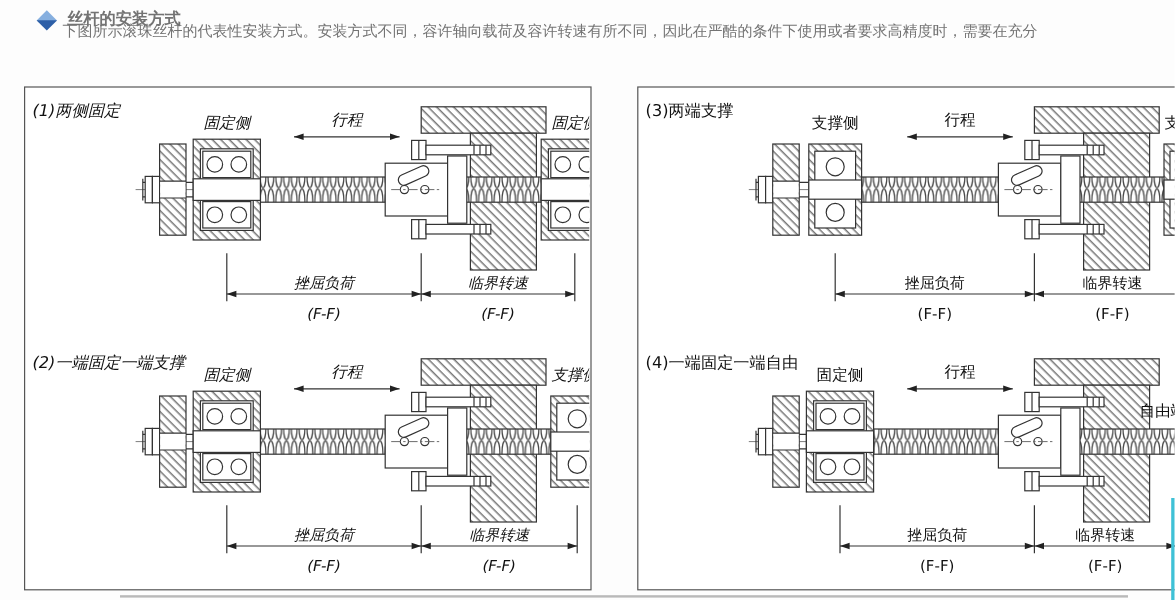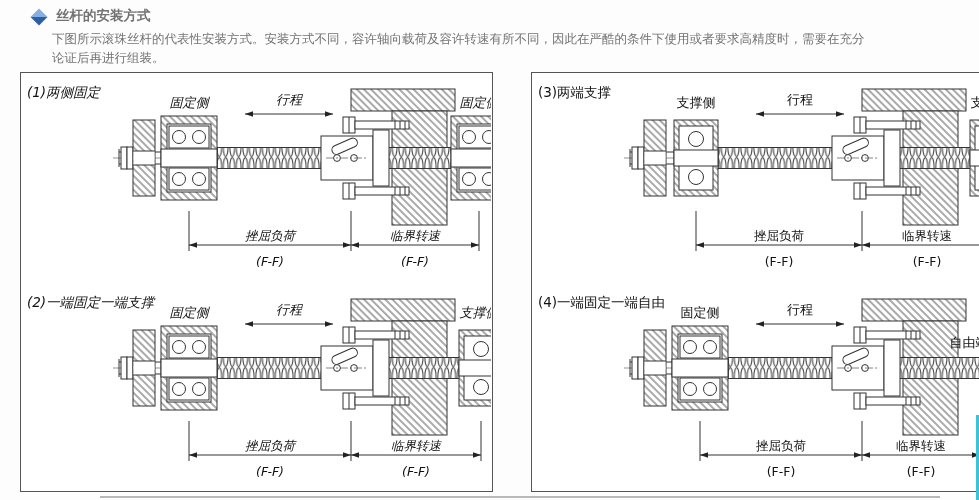--- a/index.html
+++ b/index.html
@@ -1,21 +1,21 @@
 <!DOCTYPE html>
 <html><head>
 <meta charset="utf-8">
 <style>
   html,body{margin:0;padding:0;background:#fff;}
   #page{position:relative;width:979px;height:500px;background:#fdfdfd;overflow:hidden;
         font-family:"DejaVu Sans","Liberation Sans",sans-serif;color:#737373;}
   .diamond{position:absolute;left:33px;top:11px;width:12px;height:12px;transform:rotate(45deg);
            background:linear-gradient(135deg,#86afdf 49%,#2d5fa7 51%);}
   .title{position:absolute;left:56px;top:7px;font-size:13.5px;font-weight:bold;}
-  .intro{position:absolute;left:52px;top:29px;width:915px;font-size:12.5px;line-height:1.55;}
+  .intro{position:absolute;left:52px;top:16px;width:915px;font-size:12.5px;line-height:1.55;}
   .panel{position:absolute;top:72px;height:418px;border:1.5px solid #555;background:#fff;}
   #panel-left{left:20px;width:471px;font-style:italic;}
   #panel-right{left:531px;width:468px;}
   svg.diag{position:absolute;left:0;}
   svg text{font-family:"DejaVu Sans","Liberation Sans",sans-serif;fill:#111;}
   .cap{font-size:13.5px;}
   .lbl{font-size:13px;}
   .dim{font-size:12.5px;}
   .mid{text-anchor:middle;}
   .ln{stroke:#333;stroke-width:1;fill:none;}
@@ -87,21 +87,20 @@
         <line x1="57" y1="4" x2="57" y2="12" stroke="#333"></line>
         <line x1="62" y1="4" x2="62" y2="12" stroke="#333"></line>
       </symbol>
     </defs>
   </svg>
 
   <div class="diamond" style="background: linear-gradient(135deg, rgb(134, 175, 223) 49%, rgb(45, 95, 167) 51%);"></div>
   <div class="title">丝杆的安装方式</div>
   <div class="intro">
     <div>下图所示滚珠丝杆的代表性安装方式。安装方式不同，容许轴向载荷及容许转速有所不同，因此在严酷的条件下使用或者要求高精度时，需要在充分</div>
-    <div>论证后再进行组装。</div>
   </div>
 
   <div id="panel-left" class="panel">
 
     <svg class="diag" style="top:0" width="470" height="210">
       <text class="cap" x="6" y="24">(1)两侧固定</text>
       <line class="cl" x1="92" y1="85" x2="466" y2="85"></line>
       <rect class="hat" x="330" y="16" width="104" height="22"></rect>
       <rect class="hat" x="371" y="38" width="55" height="114"></rect>
       <rect class="coil" x="196" y="74.5" width="238" height="21"></rect>

